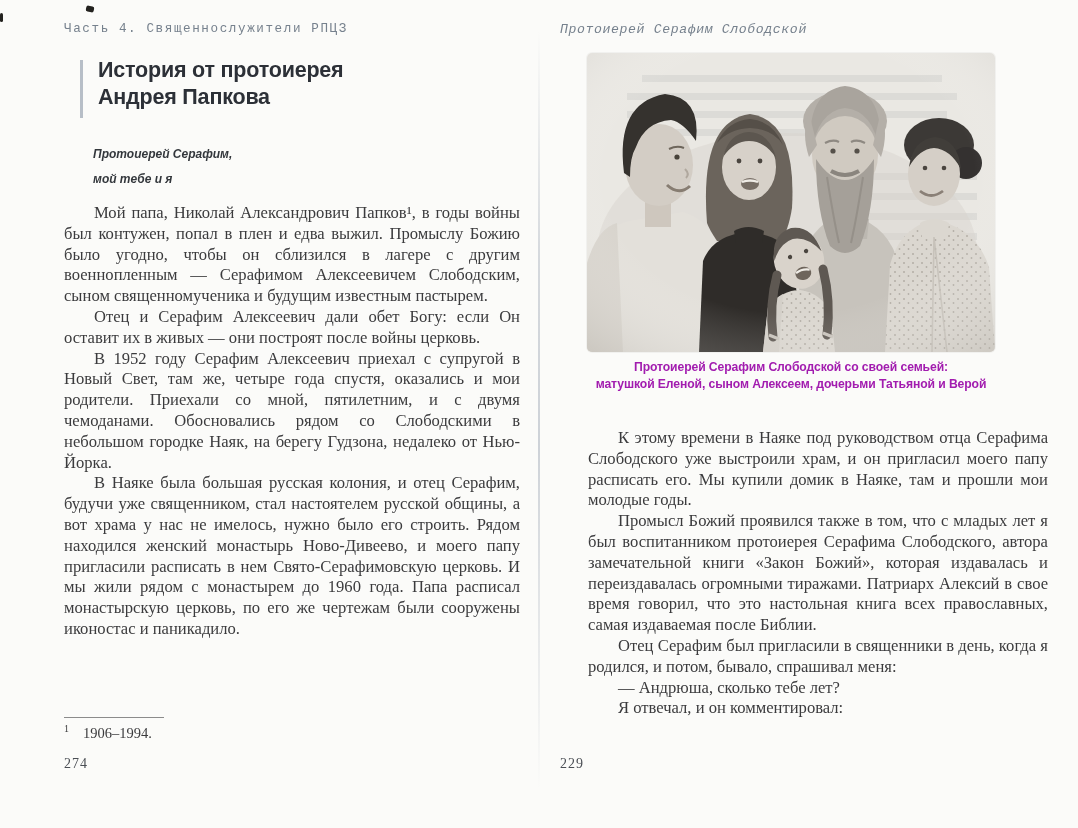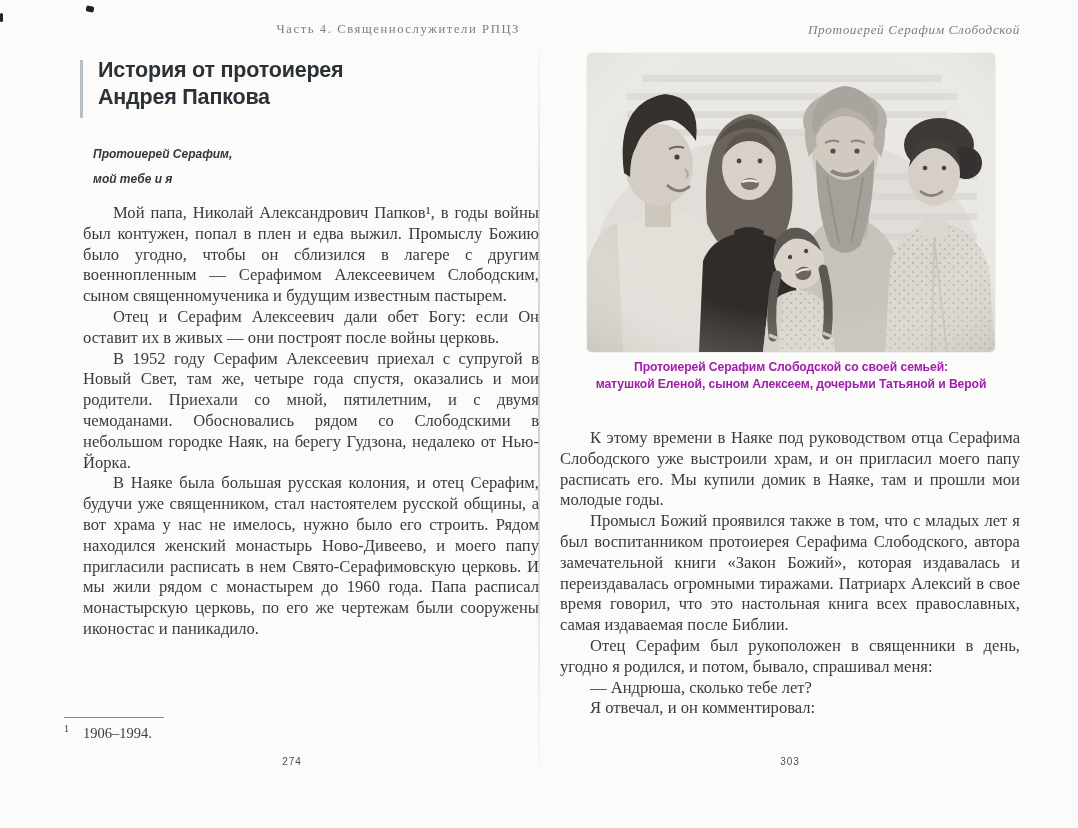--- a/index.html
+++ b/index.html
@@ -8,23 +8,23 @@
     background:#fbfbf9;
     font-family:"Liberation Serif","DejaVu Serif",serif;
     color:#3c3c3e;
     position:relative;
     overflow:hidden;
   }
   .abs{position:absolute;}
 
   
   .running-head{
-    font-family:Liberation Serif, serif;
+    font-family:Liberation Mono, monospace;
     font-size:12.6px;letter-spacing:1.6px;color:#76818d;
-    text-align:right;white-space:nowrap;
+    text-align:left;white-space:nowrap;
   }
   .running-head.italic{font-style:italic;letter-spacing:.6px;font-size:13.2px;}
 
   
   .accent-bar{width:3px;height:58px;background:#b7bec7;}
   .chapter-heading{
     font-family:"Liberation Sans","DejaVu Sans",sans-serif;
     font-weight:700;font-size:21.5px;line-height:27px;color:#2c3037;
     letter-spacing:-0.2px;
   }
@@ -32,30 +32,30 @@
     font-family:"Liberation Sans","DejaVu Sans",sans-serif;
     font-weight:700;font-style:italic;font-size:12px;line-height:25px;color:#33373c;
   }
 
   
   .bodycol{width:456px;}
   .bodycol p{
     margin:0;text-align:justify;text-indent:30px;
     font-size:16.6px;line-height:20.8px;color:#3b3b3d;
   }
-  .rightcol{width:460px;}
+  .rightcol{width:460px;margin-left:28px;}
 
   
   .footnote-rule{width:100px;border-top:1.2px solid #8b8b8b;}
   .footnote{font-size:14.5px;color:#3b3b3d;}
   .footnote sup{font-size:10px;margin-right:14px;}
 
   .page-number{
-    font-family:Liberation Sans, sans-serif;
-    font-size:10px;color:#4a4e54;text-align:center;letter-spacing:1px;
+    font-family:Liberation Serif, serif;
+    font-size:14px;color:#4a4e54;letter-spacing:1px;
   }
 
   
   .photo-frame{width:408px;height:299px;border-radius:5px;overflow:hidden;
     box-shadow:0 0 0 1px rgba(0,0,0,0.04);}
   .photo-caption{
     font-family:"Liberation Sans","DejaVu Sans",sans-serif;
     font-weight:700;font-size:12.2px;line-height:16.5px;color:#a21caf;
     text-align:center;letter-spacing:-0.1px;
   }
@@ -87,21 +87,21 @@
   <div class="abs chapter-heading" style="left:34px;top:57px;">
     <div>История от протоиерея</div>
     <div>Андрея Папкова</div>
   </div>
 
   <div class="abs subheading" style="left:29px;top:142px;">
     <div>Протоиерей Серафим,</div>
     <div>мой тебе и я</div>
   </div>
 
-  <div class="abs bodycol" style="left:0;top:203px;margin-left:19px;">
+  <div class="abs bodycol" style="left:0;top:203px;">
     <p>Мой папа, Николай Александрович Папков¹, в годы войны был контужен, попал в плен и едва выжил. Промыслу Божию было угодно, чтобы он сблизился в лагере с другим военнопленным — Серафимом Алексеевичем Слободским, сыном священномученика и будущим известным пастырем.</p>
     <p>Отец и Серафим Алексеевич дали обет Богу: если Он оставит их в живых — они построят после войны церковь.</p>
     <p>В 1952 году Серафим Алексеевич приехал с супругой в Новый Свет, там же, четыре года спустя, оказались и мои родители. Приехали со мной, пятилетним, и с двумя чемоданами. Обосновались рядом со Слободскими в небольшом городке Наяк, на берегу Гудзона, недалеко от Нью-Йорка.</p>
     <p>В Наяке была большая русская колония, и отец Серафим, будучи уже священником, стал настоятелем русской общины, а вот храма у нас не имелось, нужно было его строить. Рядом находился женский монастырь Ново-Дивеево, и моего папу пригласили расписать в нем Свято-Серафимовскую церковь. И мы жили рядом с монастырем до 1960 года. Папа расписал монастырскую церковь, по его же чертежам были сооружены иконостас и паникадило.</p>
   </div>
 
   <div class="abs footnote-rule" style="left:0;top:717px;"></div>
   <div class="abs footnote" style="left:0;top:723px;text-align:center;">
     <sup>1</sup><span>1906–1994.</span>
   </div>
@@ -216,19 +216,19 @@
   </div>
 
   <div class="abs photo-caption" style="left:27px;top:359px;width:408px;">
     <div>Протоиерей Серафим Слободской со своей семьей:</div>
     <div>матушкой Еленой, сыном Алексеем, дочерьми Татьяной и Верой</div>
   </div>
 
   <div class="abs bodycol rightcol" style="left:0;top:428px;">
     <p>К этому времени в Наяке под руководством отца Серафима Слободского уже выстроили храм, и он пригласил моего папу расписать его. Мы купили домик в Наяке, там и прошли мои молодые годы.</p>
     <p>Промысл Божий проявился также в том, что с младых лет я был воспитанником протоиерея Серафима Слободского, автора замечательной книги «Закон Божий», которая издавалась и переиздавалась огромными тиражами. Патриарх Алексий в свое время говорил, что это настольная книга всех православных, самая издаваемая после Библии.</p>
-    <p>Отец Серафим был рукоположен в священники в день, угодно я родился, и потом, бывало, спрашивал меня:</p>
+    <p>Отец Серафим был пригласили в священники в день, когда я родился, и потом, бывало, спрашивал меня:</p>
     <p>— Андрюша, сколько тебе лет?</p>
     <p>Я отвечал, и он комментировал:</p>
   </div>
 
-  <div class="abs page-number" style="left:0;top:756px;width:460px;">303</div>
+  <div class="abs page-number" style="left:0;top:756px;width:460px;">229</div>
 </div>
 
 </body></html>

